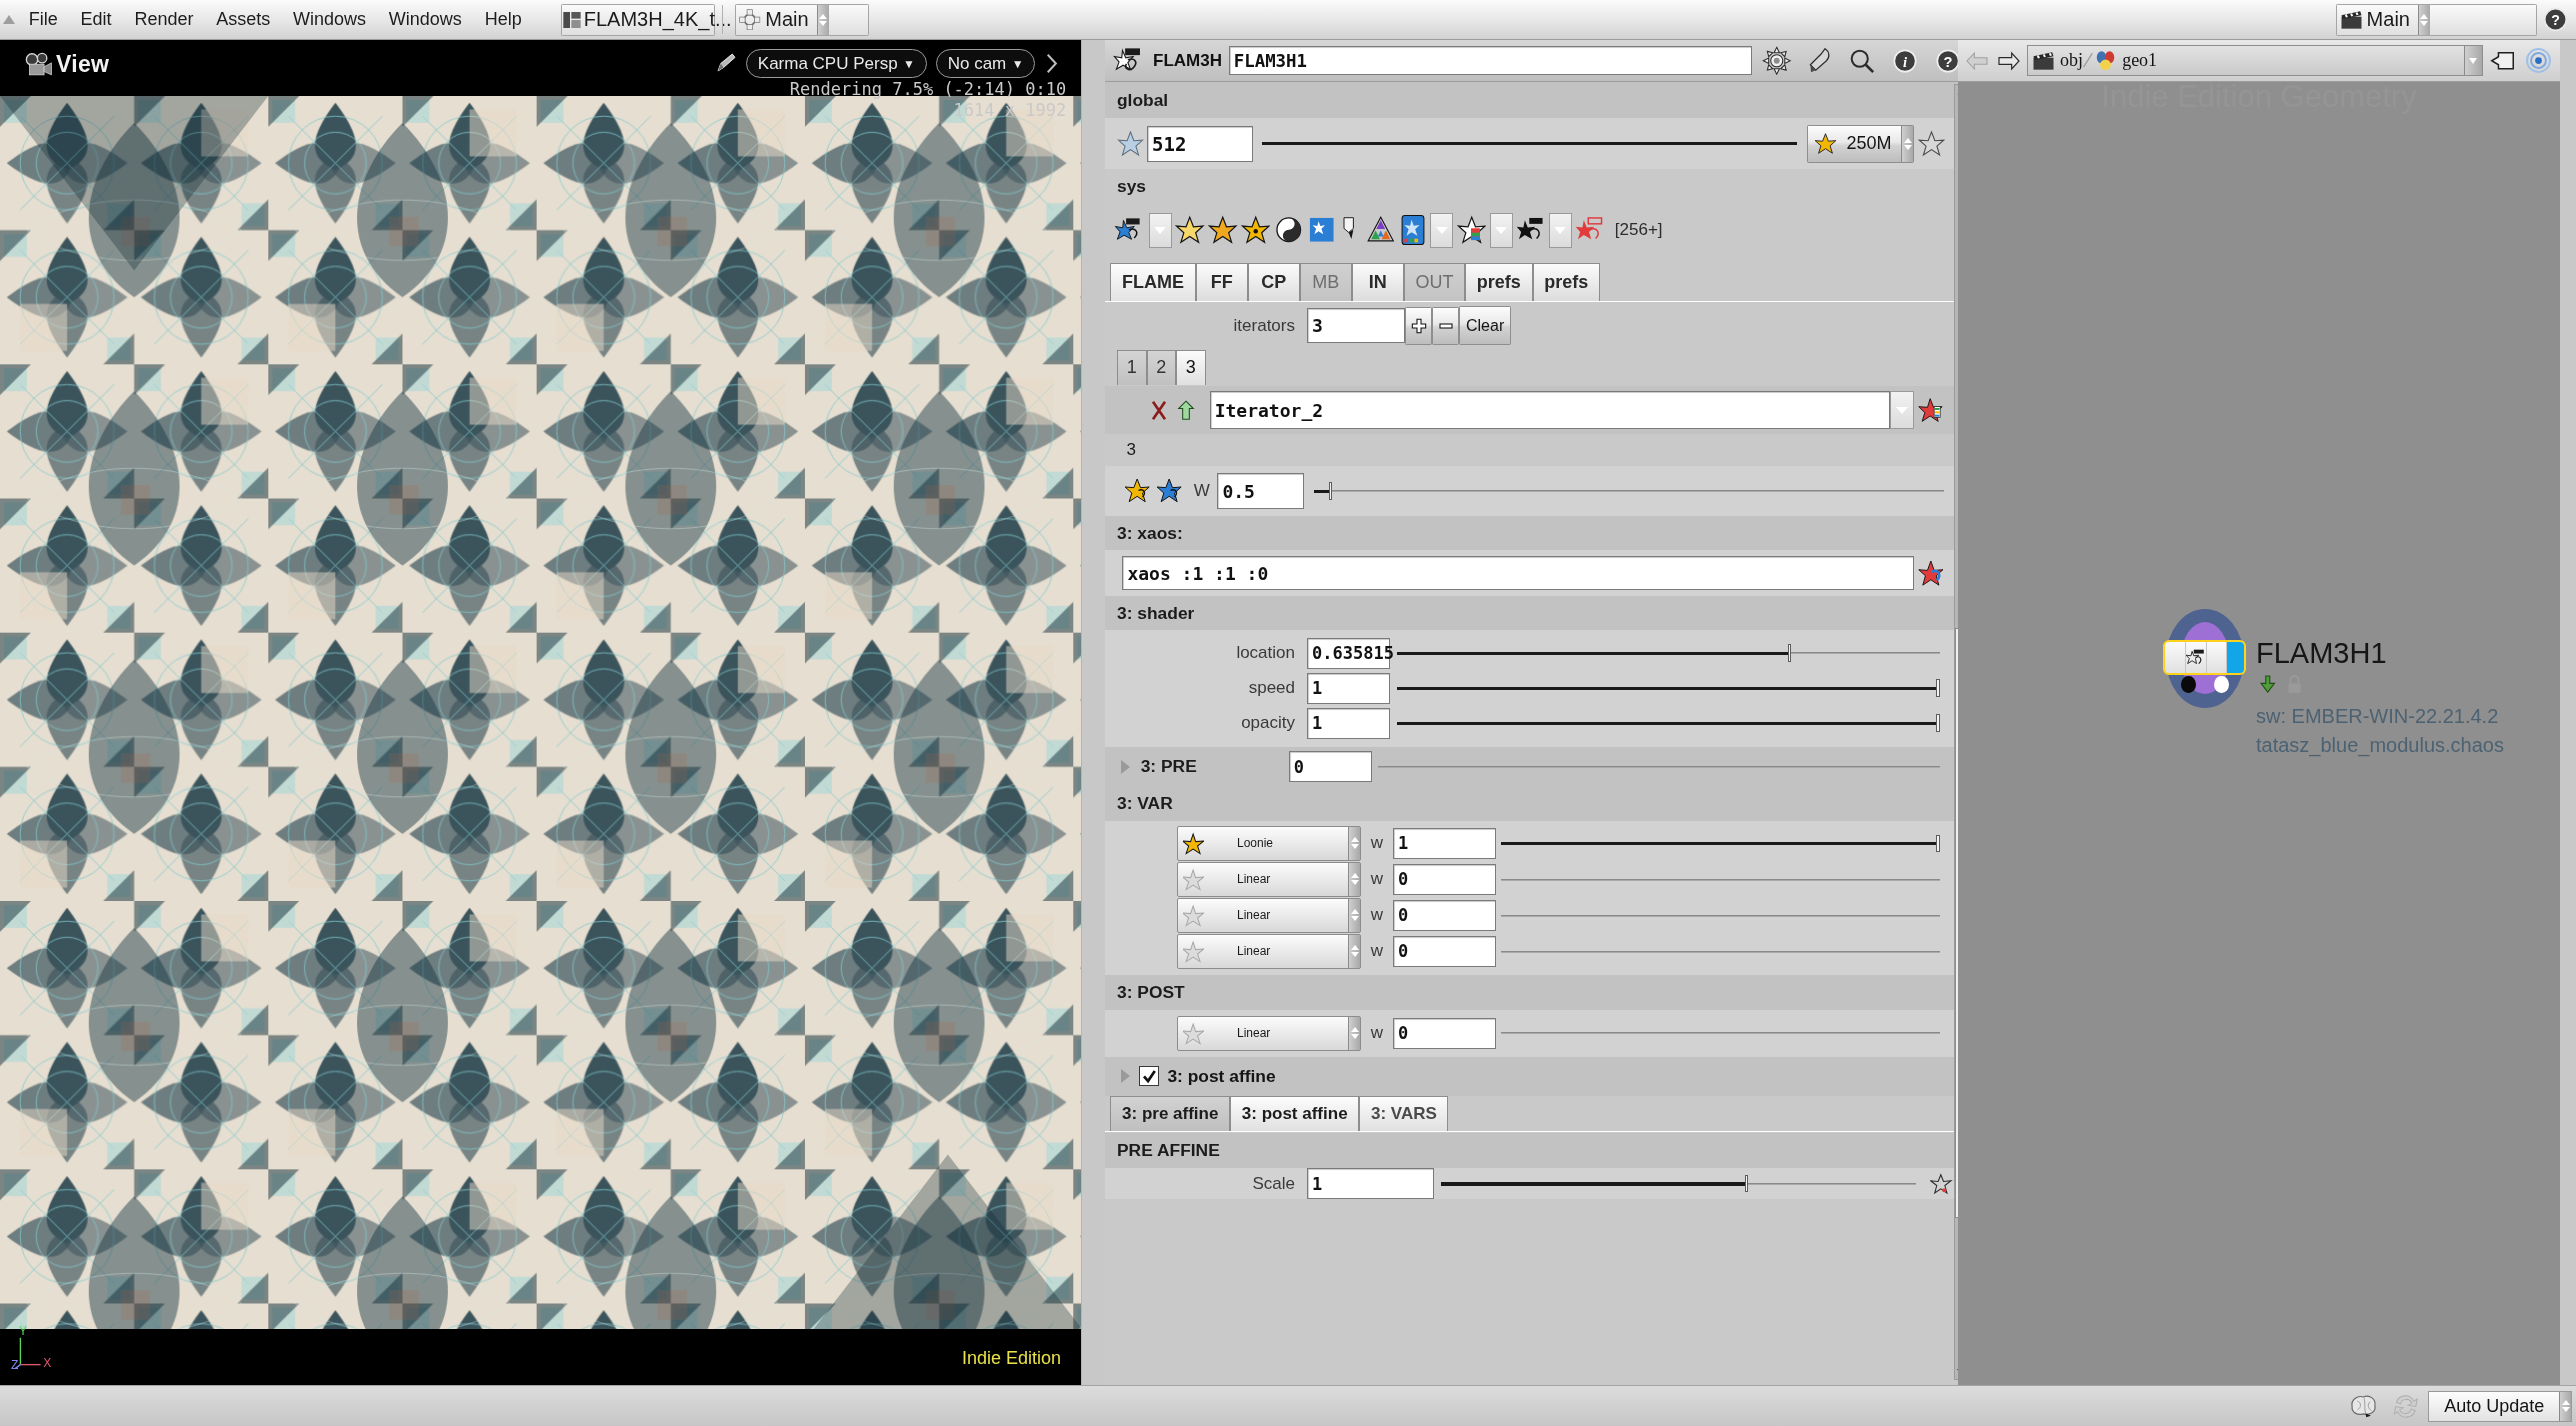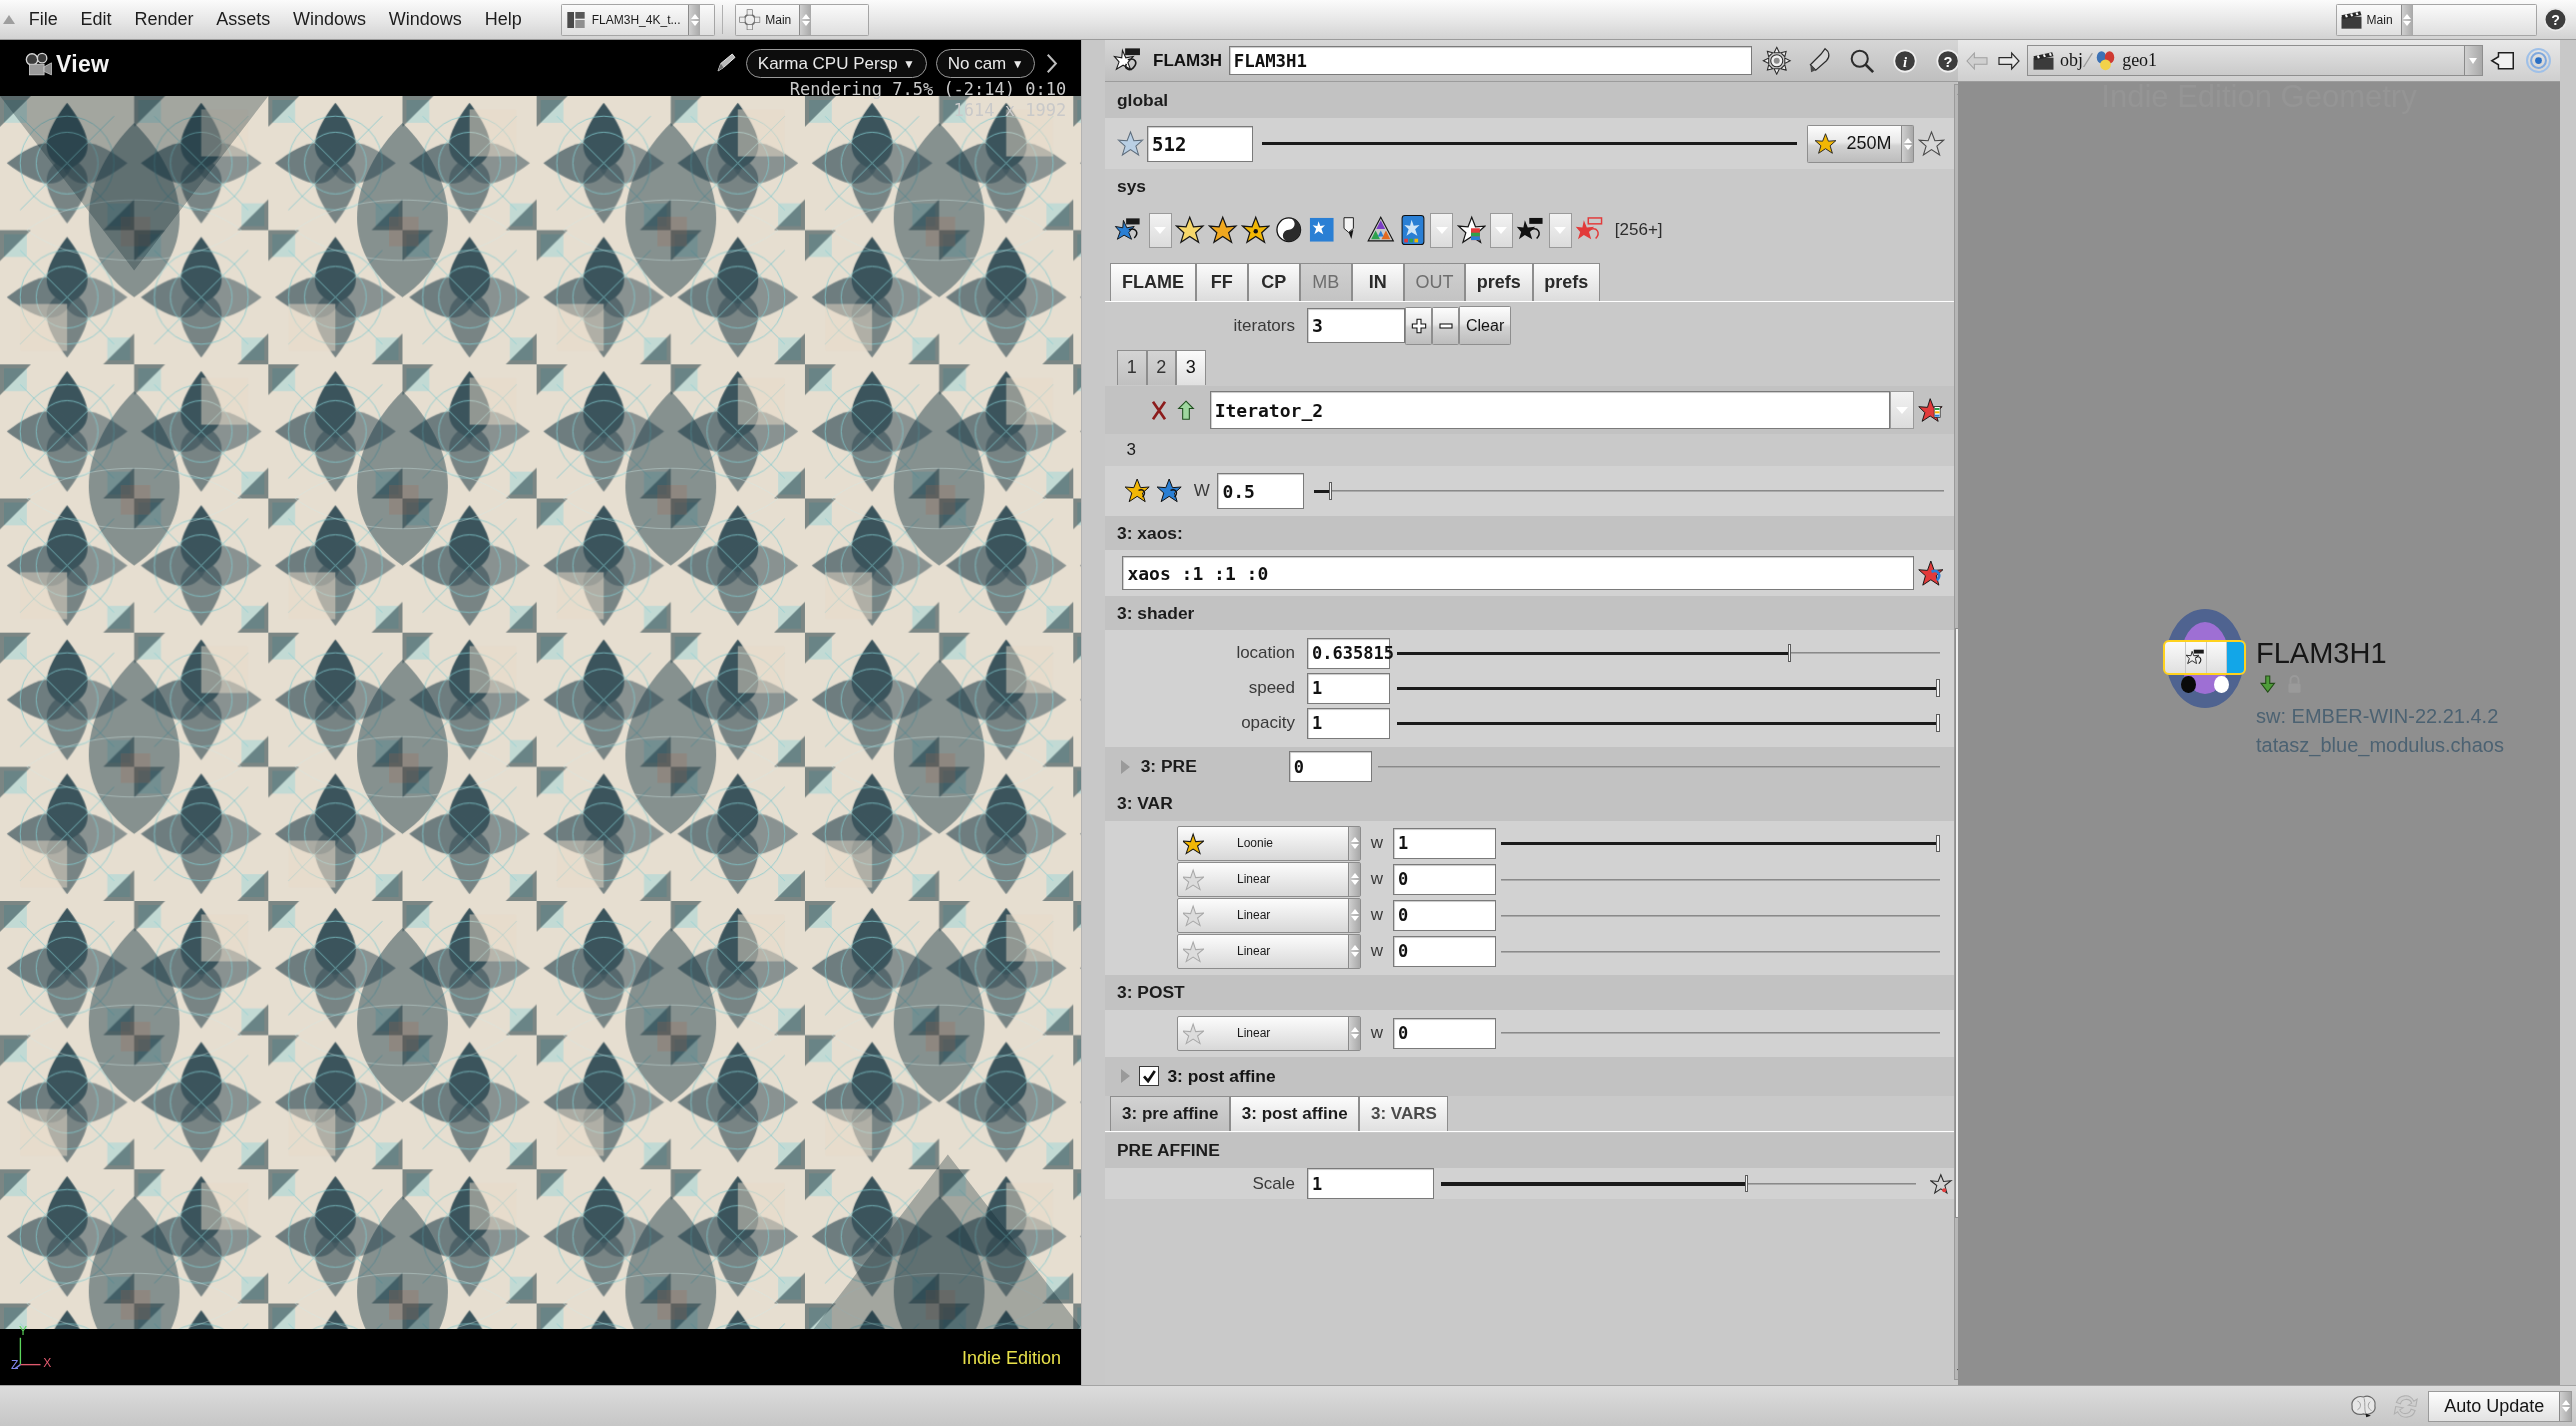--- a/index.html
+++ b/index.html
@@ -52,21 +52,21 @@
   #menubar .grip .tri{ width:0;height:0;border-left:6px solid transparent;
      border-right:6px solid transparent;border-bottom:9.4px solid #9e9e9e; }
   .menu-item{ font-size:18px; color:#1d1d1d; padding:0 11.4px; height:40px;
      display:flex; align-items:center; cursor:default; }
   .mb-sep{ width:0.7px;height:29.5px;background:#b0b0b0;margin:0 6.7px; }
 
   .desk-chip{ height:32px; display:flex; align-items:center;
      background:linear-gradient(180deg,#fafafa,#dfdfdf); border:0.7px solid #a5a5a5;
      border-radius:1.3px; margin-left:5.4px; }
   .desk-chip .ic{ width:28px;height:27px;display:flex;align-items:center;justify-content:center;}
-  .desk-chip .nm{ font-size:12px; color:#1b1b1b; padding:0 8px 0 1.3px; white-space:nowrap;}
+  .desk-chip .nm{ font-size:20px; color:#1b1b1b; padding:0 8px 0 1.3px; white-space:nowrap;}
 
   
   #stage{ position:absolute; left:0; top:40px; width:2576px; height:1386px; }
 
   
   #viewpane{ position:absolute; left:0; top:0; width:1082px; height:1345px;
      background:#000; border-right:1.3px solid #b4b4b4; overflow:hidden; }
   #vp-header{ position:absolute; left:0; top:0; width:100%; height:48px; color:#fff; }
   #vp-title{ position:absolute; left:56px; top:10.7px; font-size:23px; font-weight:bold;
      color:#f2f2f2; letter-spacing:0.3px; }

